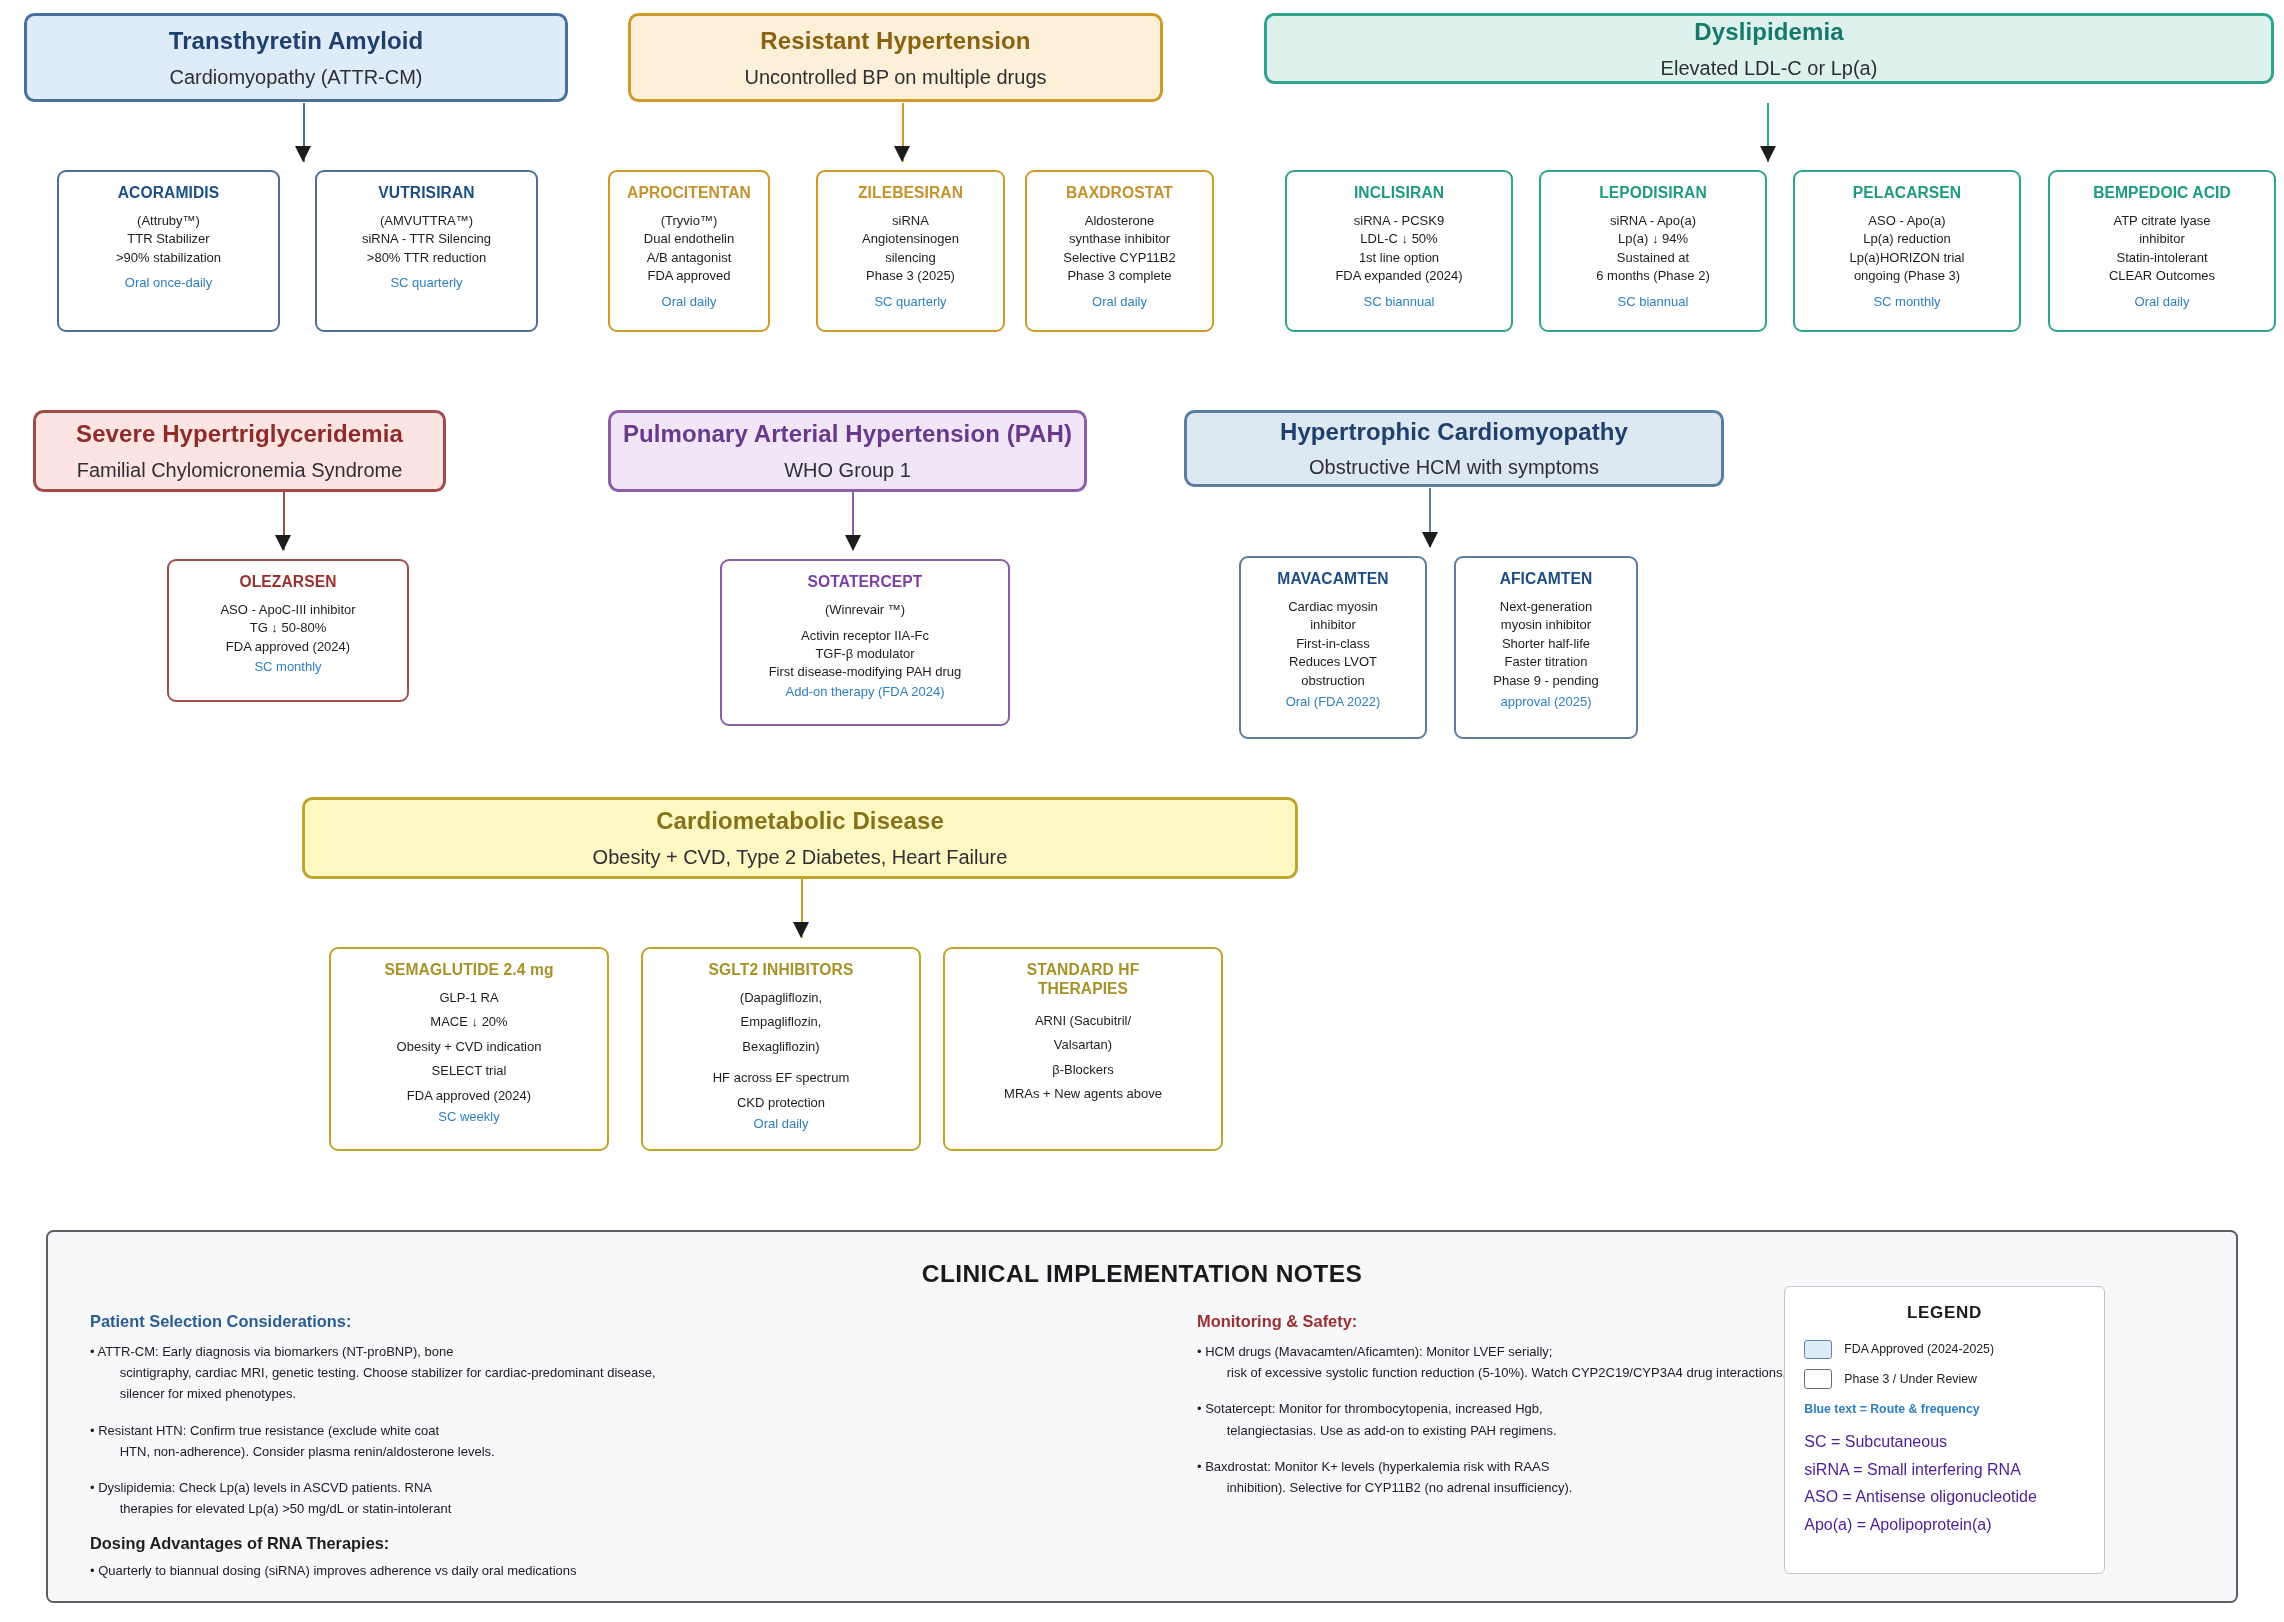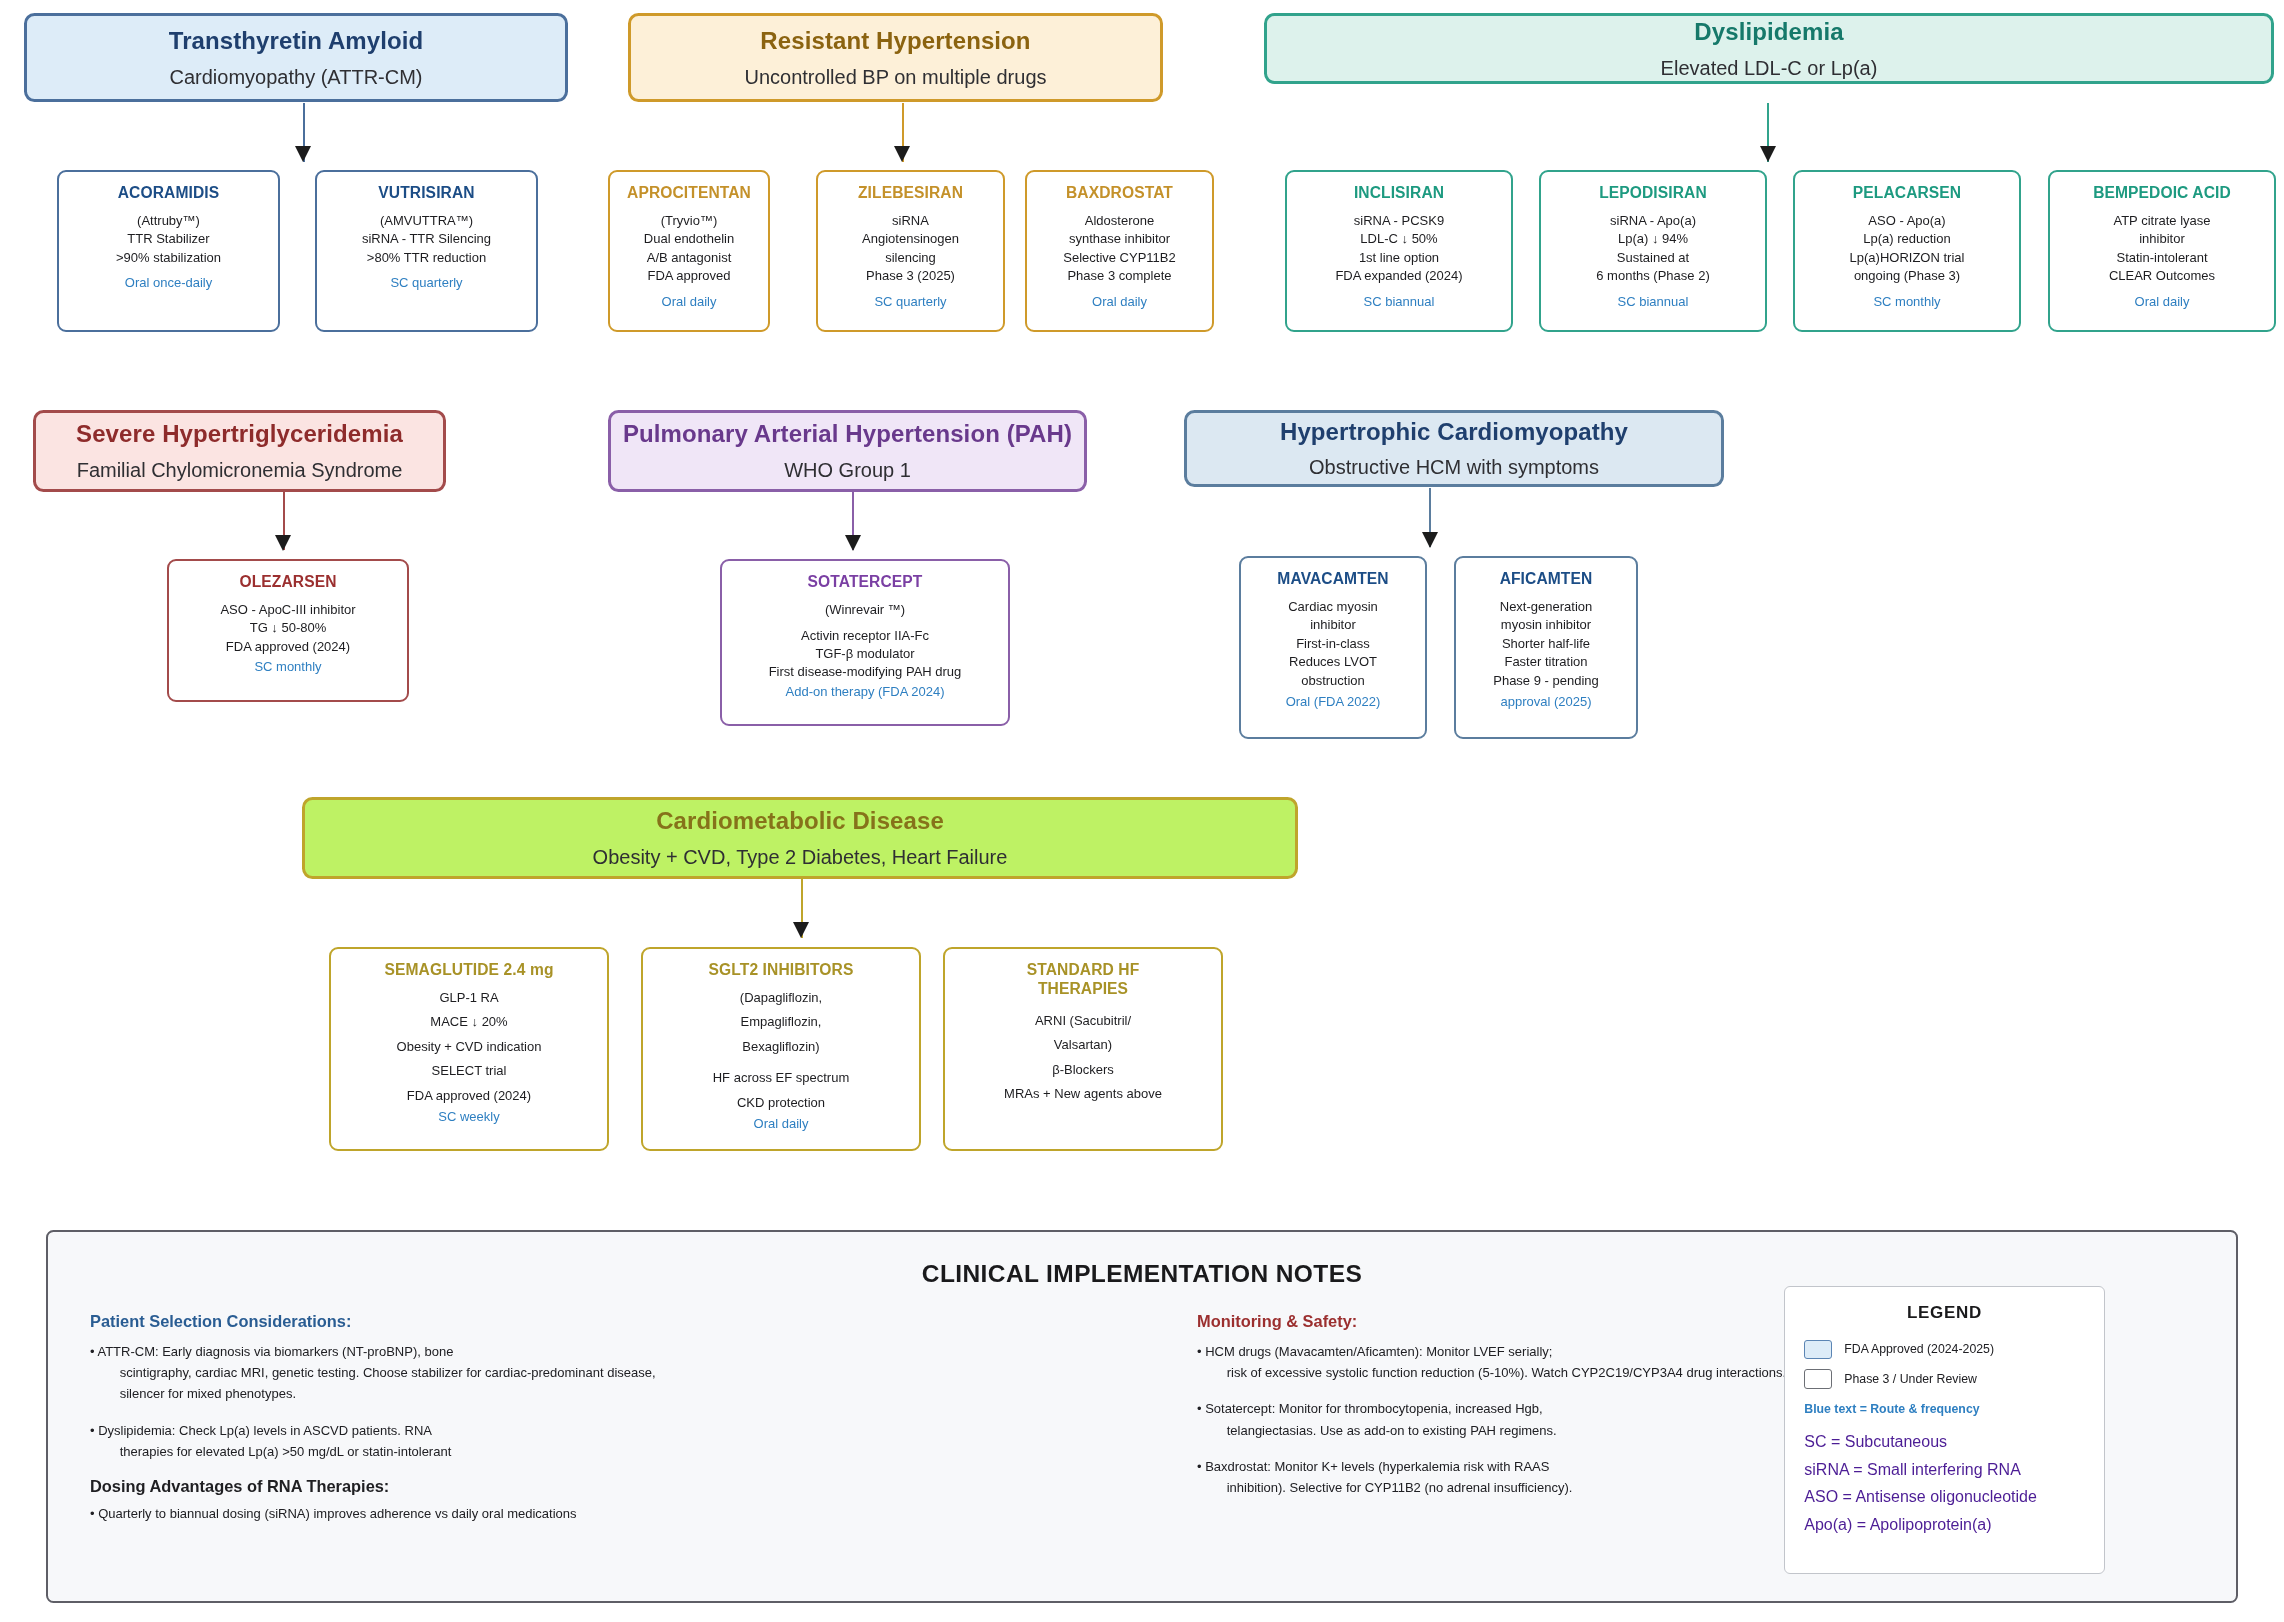--- a/index.html
+++ b/index.html
@@ -118,21 +118,21 @@
   .c-purple-fill { background: #f0e6f7; }
   .c-purple .drug-name, .t-purple { color: #7a3fa3; }
 
   .c-steel  { border-color: #5b7d9e; }
   .c-steel .header-title { color: #1f3f6e; }
   .c-steel-fill { background: #dce8f2; }
   .c-steel .drug-name { color: #1c4d86; }
 
   .c-olive  { border-color: #bfa52b; }
   .c-olive .header-title { color: #86721a; }
-  .c-olive-fill { background: #bef264; }
+  .c-olive-fill { background: #fef9c3; }
   .c-olive .drug-name, .t-olive { color: #a89227; }
 
   
   .notes-panel {
     position: absolute;
     left: 46px;
     top: 1230px;
     width: 2192px;
     height: 373px;
     box-sizing: border-box;
@@ -430,20 +430,24 @@
     <div class="notes-cols">
 
       <div class="notes-col col-left">
         <div class="col-head blue">Patient Selection Considerations:</div>
 
         <div class="bullet">
           <span>• ATTR-CM: Early diagnosis via biomarkers (NT-proBNP), bone</span>
           <span class="ind">scintigraphy, cardiac MRI, genetic testing. Choose stabilizer for cardiac-predominant disease, silencer for mixed phenotypes.</span>
         </div>
         <div class="bullet">
+          <span>• Resistant HTN: Confirm true resistance (exclude white coat</span>
+          <span class="ind">HTN, non-adherence). Consider plasma renin/aldosterone levels.</span>
+        </div>
+        <div class="bullet">
           <span>• Dyslipidemia: Check Lp(a) levels in ASCVD patients. RNA</span>
           <span class="ind">therapies for elevated Lp(a) &gt;50 mg/dL or statin-intolerant</span>
         </div>
 
         <div class="subhead">Dosing Advantages of RNA Therapies:</div>
         <div class="bullet">• Quarterly to biannual dosing (siRNA) improves adherence vs daily oral medications</div>
       </div>
 
       <div class="notes-col col-mid">
         <div class="col-head red">Monitoring &amp; Safety:</div>

